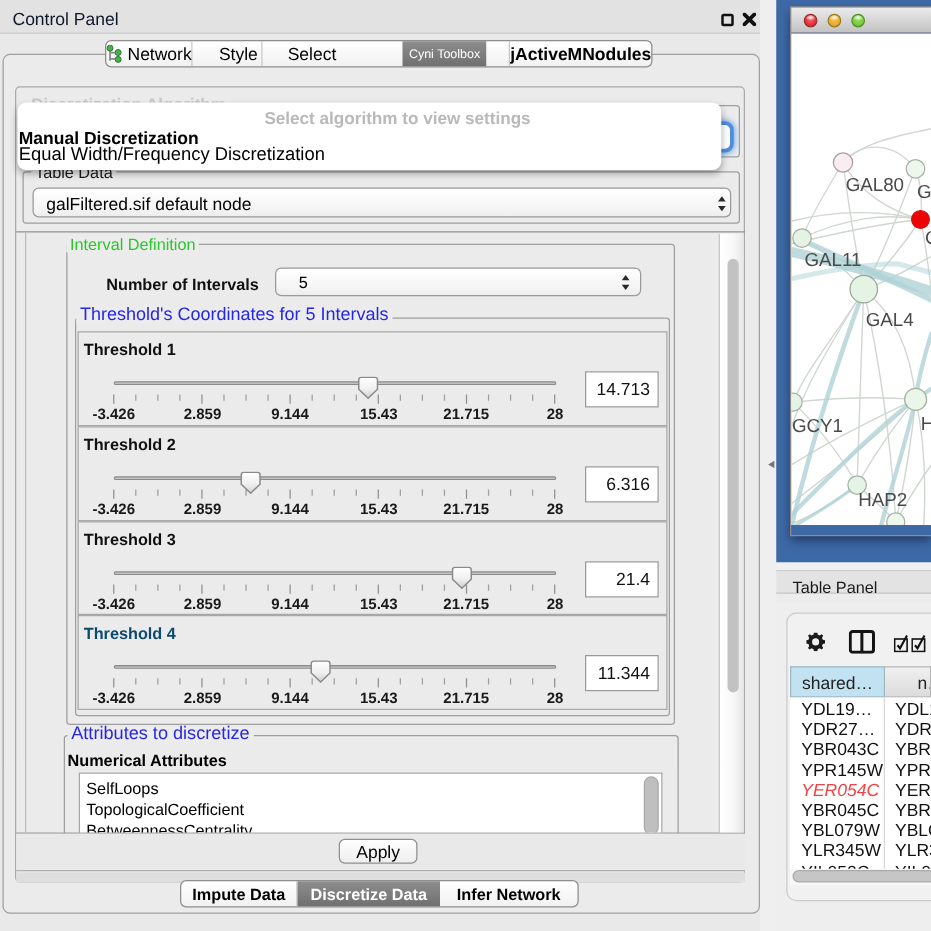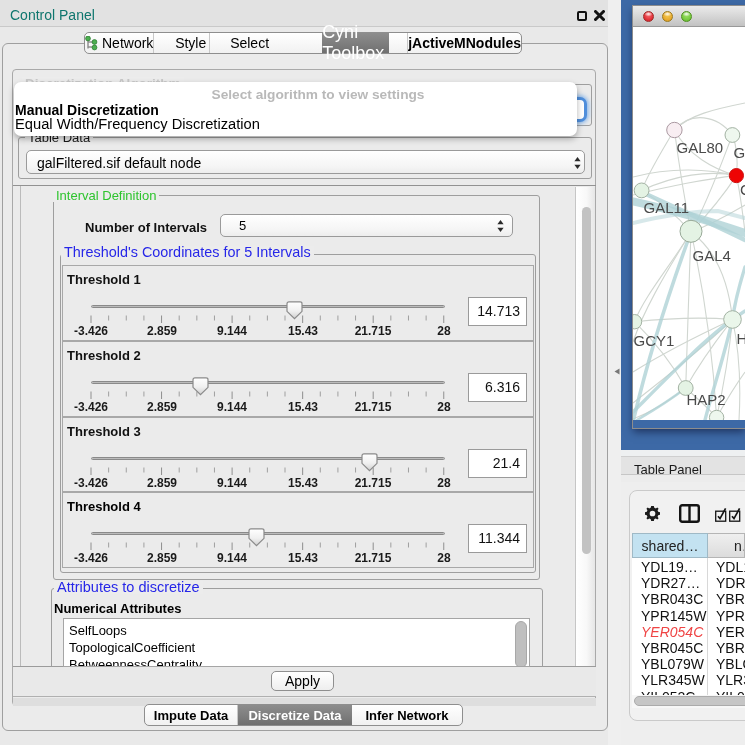--- a/index.html
+++ b/index.html
@@ -8,21 +8,21 @@
   .abs { position:absolute; }
   .grpbox { position:absolute; border:1px solid #9e9e9e; border-radius:3px; }
   .grplbl { position:absolute; background:#ececec; padding:0 3px; font-size:13px; line-height:13px; }
 </style>
 </head>
 <body>
 
 <div class="abs" id="leftpanel" style="left:0;top:0;width:621px;height:745px;background:#e9e9e9;">
 
   <div class="abs" style="left:0;top:0;width:621px;height:27px;background:#e2e2e2;border-bottom:1px solid #c9c9c9;">
-    <div class="abs" style="left:10px;top:7px;font-size:14px;color:#0f766e;">Control Panel</div>
+    <div class="abs" style="left:10px;top:7px;font-size:14px;color:#0f172a;">Control Panel</div>
 
     <div class="abs" style="left:577px;top:11px;width:10px;height:10px;border:2px solid #111;border-radius:2px;"></div>
 
     <svg class="abs" style="left:594px;top:10px;" width="11" height="11" viewBox="0 0 11 11">
         <path d="M1.5,1.5 L9.5,9.5 M9.5,1.5 L1.5,9.5" stroke="#111" stroke-width="3" stroke-linecap="round"></path>
       </svg>
   </div>
 
   <div class="abs" style="left:2px;top:43px;width:606px;height:688px;background:#ebebeb;border:1px solid #9f9f9f;border-radius:6px;"></div>
 
@@ -33,21 +33,21 @@
         <line x1="3" y1="6" x2="9" y2="6" stroke="#8a8a8a" stroke-width="1.4"></line>
         <line x1="3" y1="11" x2="9" y2="11" stroke="#8a8a8a" stroke-width="1.4"></line>
         <circle cx="3" cy="2.5" r="2.4" fill="#4caf50" stroke="#2e7d32" stroke-width="0.8"></circle>
         <circle cx="9.5" cy="6" r="2.4" fill="#4caf50" stroke="#2e7d32" stroke-width="0.8"></circle>
         <circle cx="9.5" cy="11.5" r="2.4" fill="#4caf50" stroke="#2e7d32" stroke-width="0.8"></circle>
       </svg>
       Network
     </div>
     <div style="width:53px;display:flex;align-items:center;justify-content:center;font-size:14px;border-right:1px solid #c8c8c8;">Style</div>
     <div style="width:61px;display:flex;align-items:center;justify-content:center;font-size:14px;">Select</div>
-    <div style="width:95px;display:flex;align-items:center;justify-content:center;font-size:18px;background:linear-gradient(#8d8d8d,#707070);color:#fff;margin-left:33px;">Cyni Toolbox</div>
+    <div style="width:95px;display:flex;align-items:center;justify-content:center;font-size:10px;background:linear-gradient(#8d8d8d,#707070);color:#fff;margin-left:33px;">Cyni Toolbox</div>
     <div style="width:122px;display:flex;align-items:center;justify-content:center;font-size:14px;font-weight:bold;border-left:1px solid #c8c8c8;">jActiveMNodules</div>
   </div>
 
   <div class="abs" style="left:12px;top:69px;width:584px;height:637px;background:#ebebeb;border:1px solid #a9a9a9;border-radius:4px;"></div>
 
   <div class="grpbox" style="left:18px;top:84px;width:574px;height:42px;"></div>
   <div class="grplbl" style="left:22px;top:77px;color:#c8c8c8;font-weight:bold;font-size:13.5px;">Discretization Algorithm</div>
 
   <div class="abs" style="left:558px;top:97px;width:29px;height:25px;background:#fff;border:3px solid #4f8edb;border-radius:7px;box-shadow:0 0 4px 1.5px #86b5ea;"></div>
 
@@ -206,21 +206,21 @@
         <linearGradient id="thg2" x1="0" y1="0" x2="0" y2="1">
           <stop offset="0" stop-color="#ffffff"></stop>
           <stop offset="0.55" stop-color="#f0f0f0"></stop>
           <stop offset="1" stop-color="#d0d0d0"></stop>
         </linearGradient>
       </defs>
 <path d="M3 1 H14 Q16 1 16 3 V11.5 L8.5 19.5 L1 11.5 V3 Q1 1 3 1 Z" fill="url(#thg2)" stroke="#8a8a8a" stroke-width="1.2"></path>
 </svg>
 <div class="abs" style="left:468px;top:449px;width:59px;height:29px;background:#fff;border:1px solid #9a9a9a;font-size:14px;color:#111;text-align:right;line-height:27px;padding-right:6px;">21.4</div>
 <div class="abs" style="left:62px;top:492px;width:472px;height:76px;border:1px solid #a8a8a8;"></div>
-<div class="abs" style="left:67px;top:499px;font-size:13px;font-weight:bold;color:#000000;">Threshold 4</div>
+<div class="abs" style="left:67px;top:499px;font-size:13px;font-weight:bold;color:#0c4a6e;">Threshold 4</div>
 <div class="abs" style="left:91px;top:531.5px;width:354px;height:3px;background:linear-gradient(#a0a0a0,#d6d6d6);border:1px solid #8a8a8a;border-radius:2.5px;"></div>
 <svg class="abs" style="left:83px;top:542px;" width="370" height="9" viewBox="0 0 370 9">
       <line x1="8.00" y1="0.5" x2="8.00" y2="8" stroke="#8f8f8f" stroke-width="1"></line>
       <line x1="25.64" y1="0.5" x2="25.64" y2="5.5" stroke="#9f9f9f" stroke-width="1"></line>
       <line x1="43.27" y1="0.5" x2="43.27" y2="5.5" stroke="#9f9f9f" stroke-width="1"></line>
       <line x1="60.91" y1="0.5" x2="60.91" y2="5.5" stroke="#9f9f9f" stroke-width="1"></line>
       <line x1="78.55" y1="0.5" x2="78.55" y2="8" stroke="#8f8f8f" stroke-width="1"></line>
       <line x1="96.19" y1="0.5" x2="96.19" y2="5.5" stroke="#9f9f9f" stroke-width="1"></line>
       <line x1="113.83" y1="0.5" x2="113.83" y2="5.5" stroke="#9f9f9f" stroke-width="1"></line>
       <line x1="131.46" y1="0.5" x2="131.46" y2="5.5" stroke="#9f9f9f" stroke-width="1"></line>

